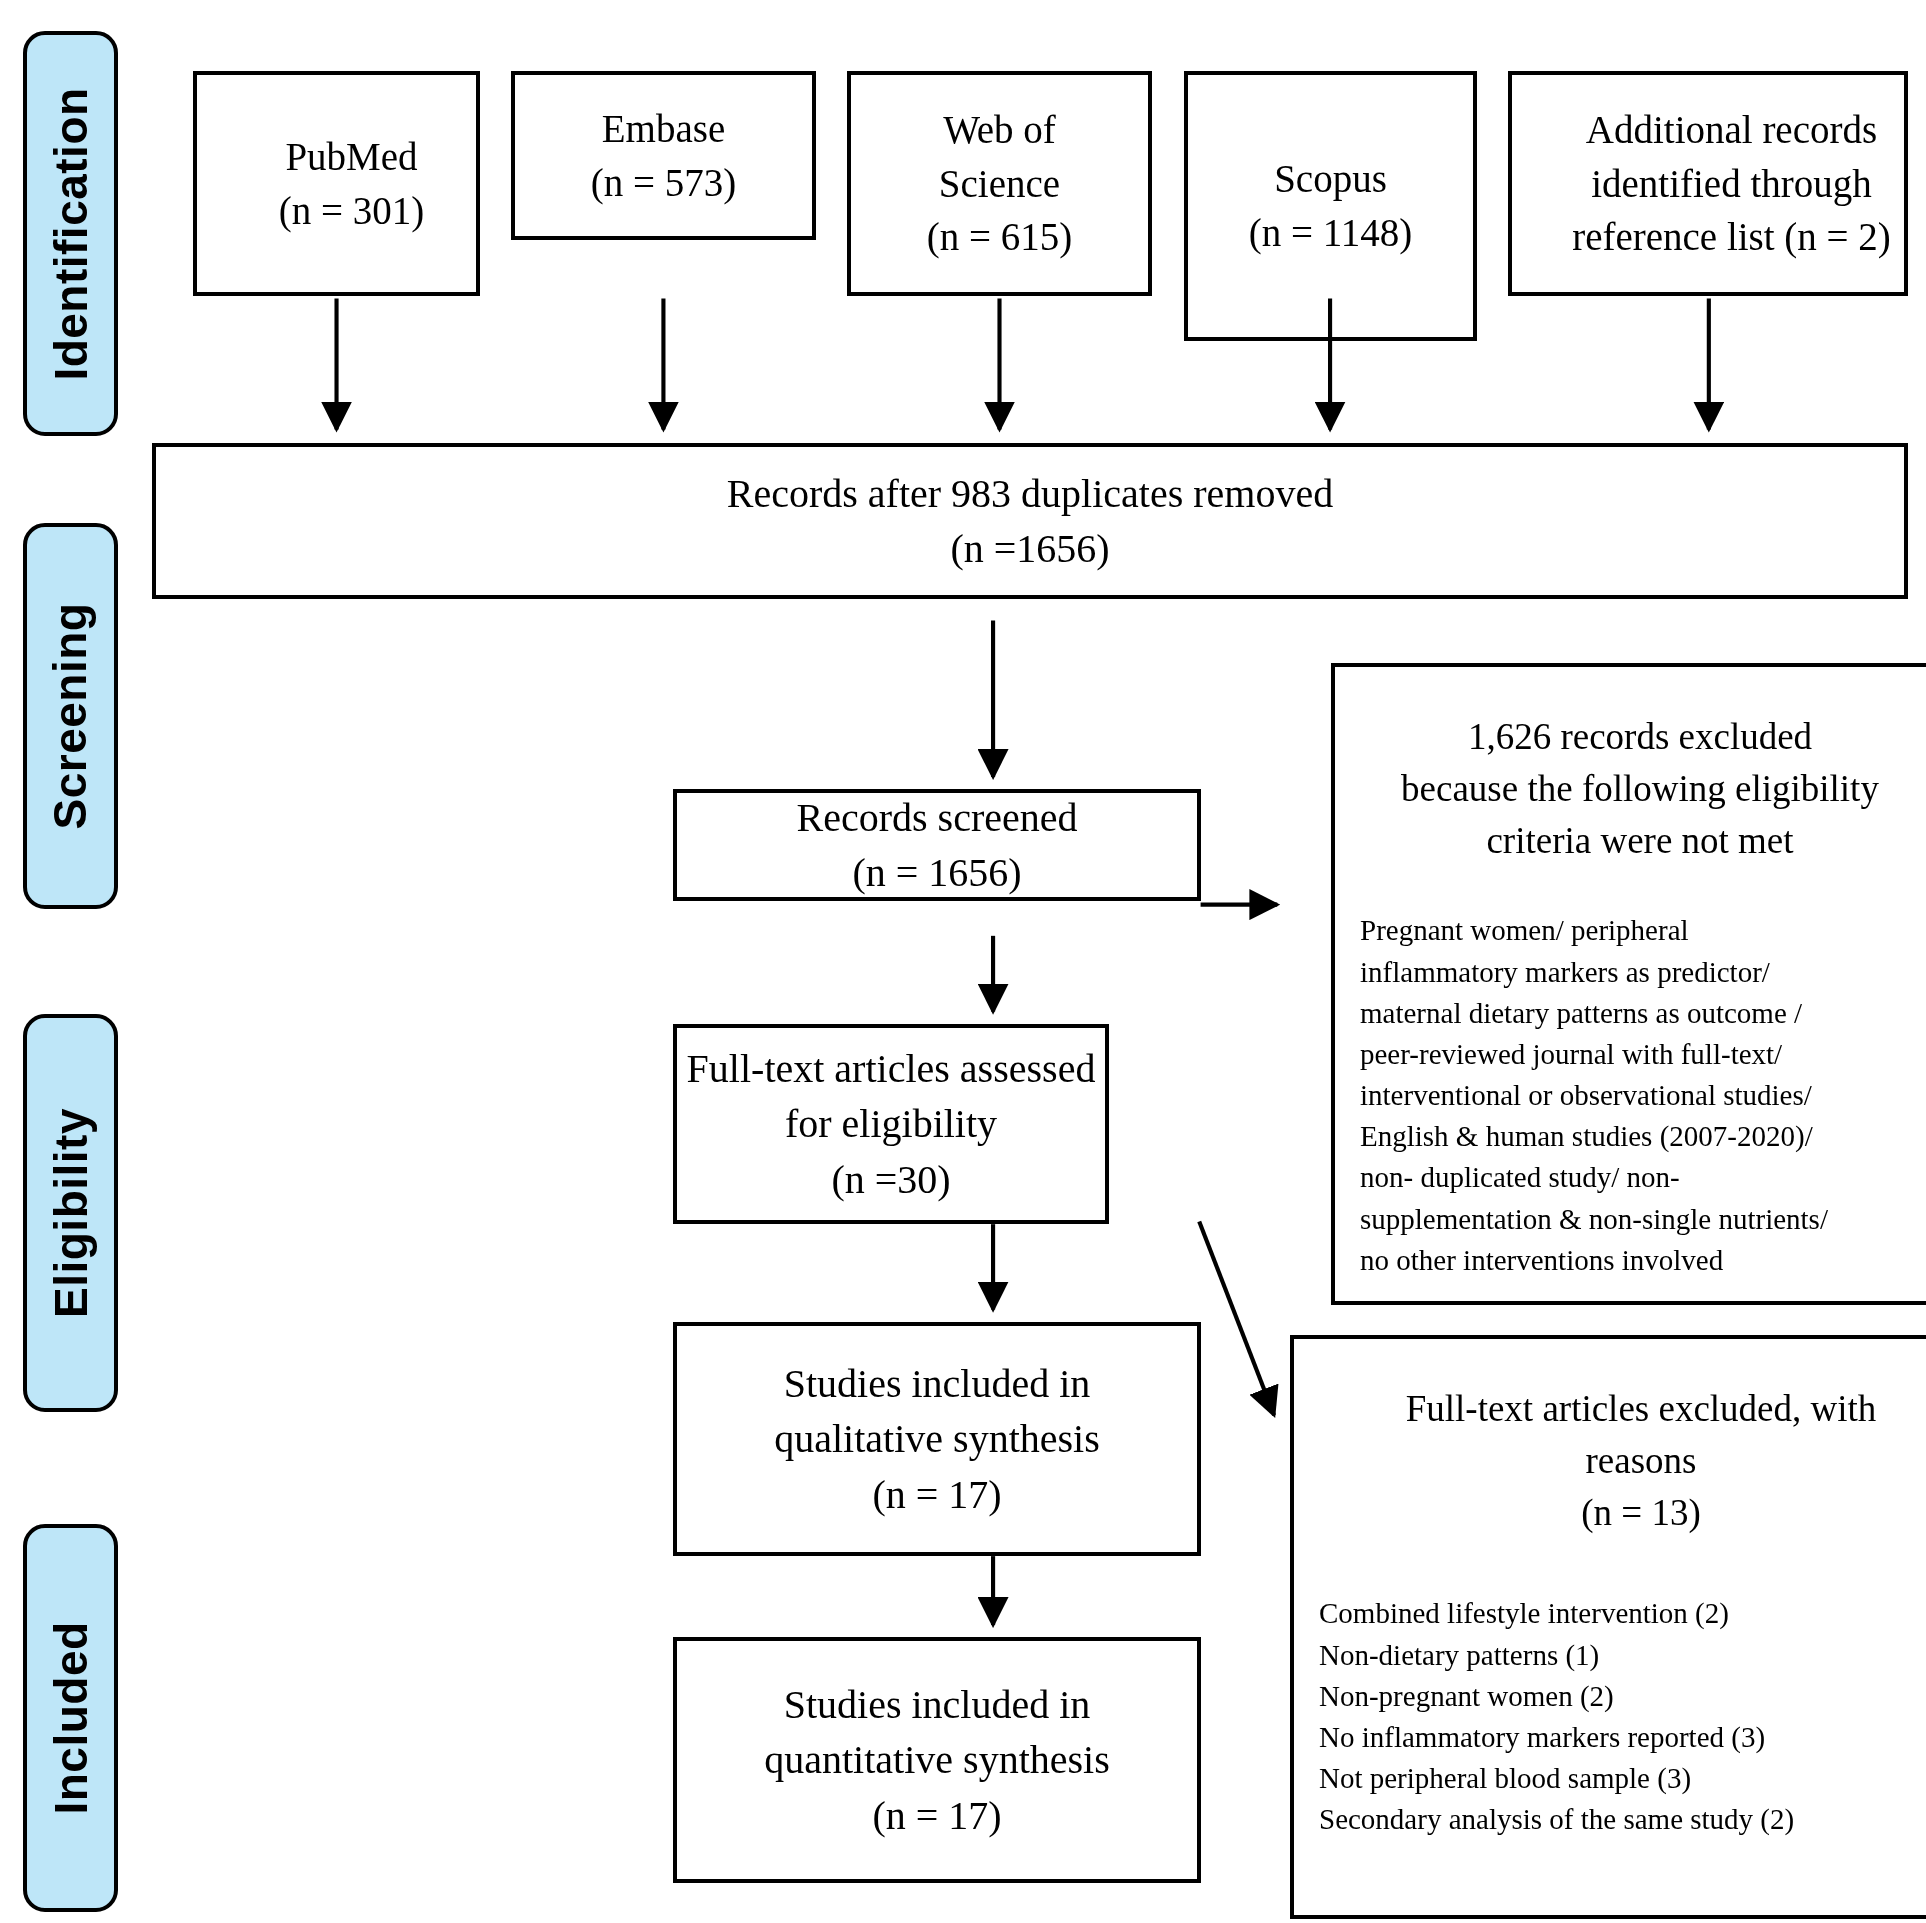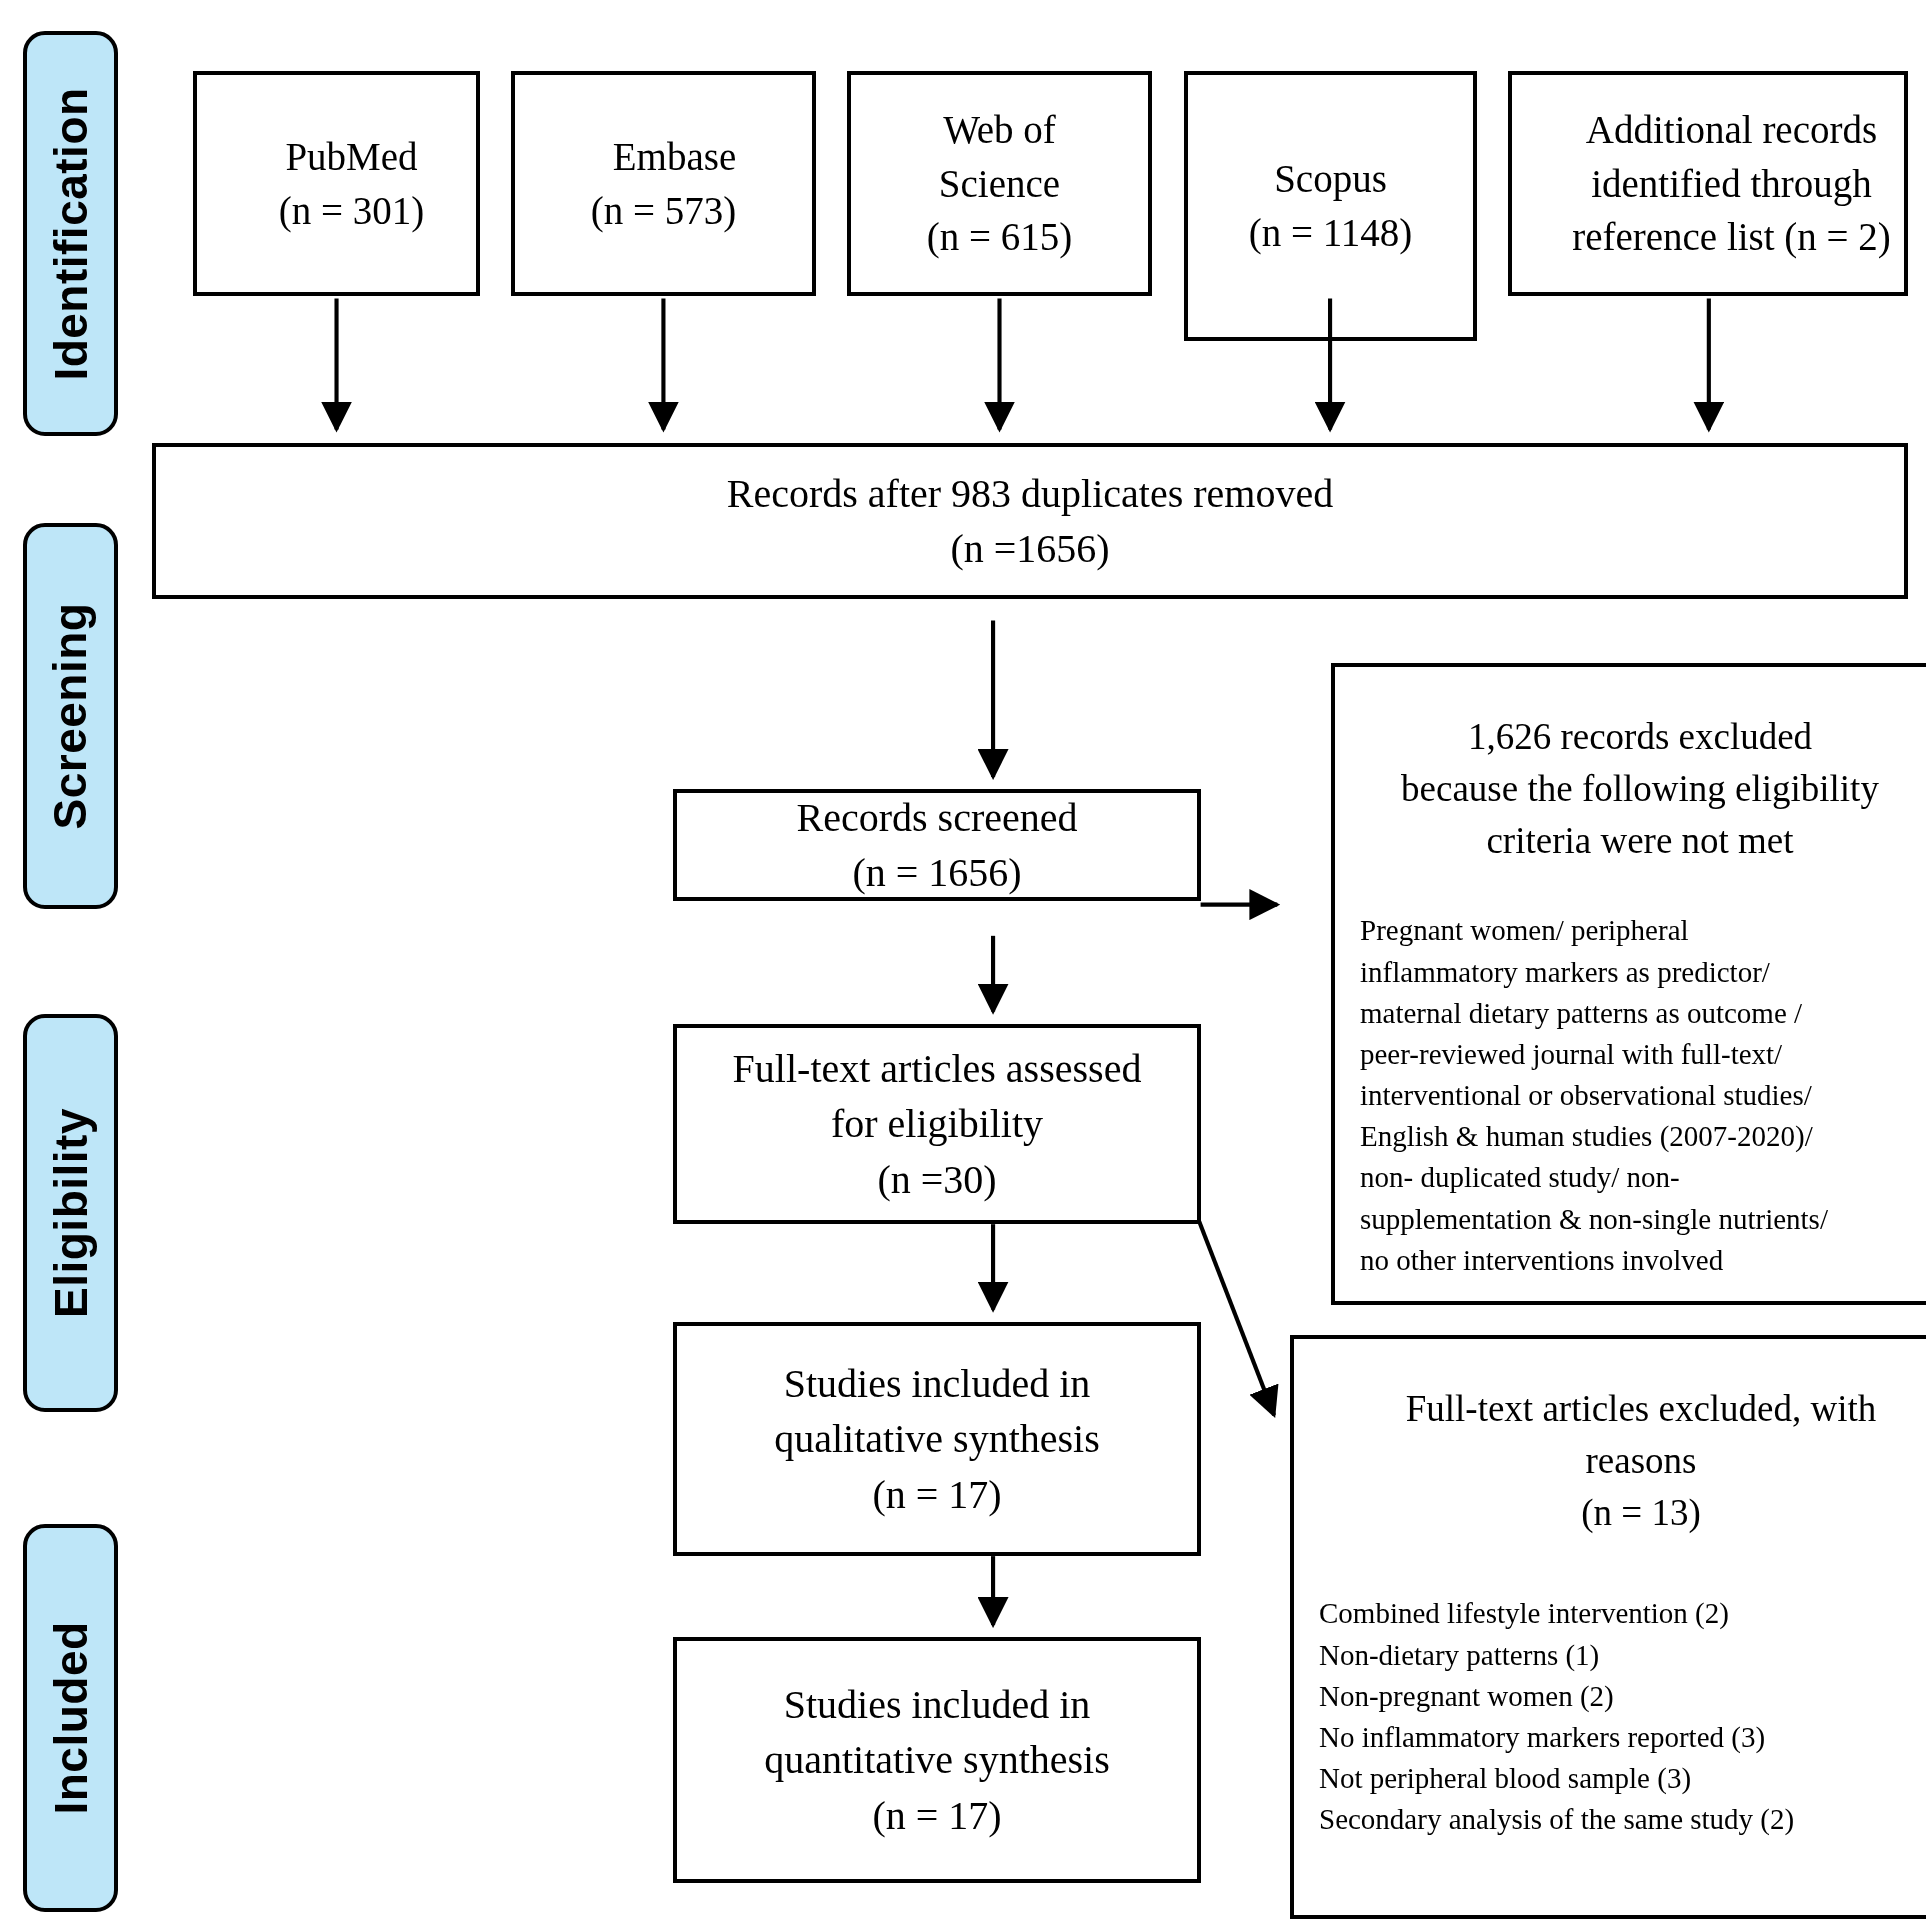--- a/index.html
+++ b/index.html
@@ -80,37 +80,37 @@
   </div>
   <div class="stage" style="top: 1014px; height: 398px; background: rgb(190, 230, 248);">
     <span>Eligibility</span>
   </div>
   <div class="stage" style="top: 1524px; height: 388px; background: rgb(190, 230, 248);">
     <span>Included</span>
   </div>
 
   <div class="box topbox" style="left:193px;top:71px;width:287px;height:225px;padding-left:30px;">PubMed
 (n = 301)</div>
-  <div class="box topbox" style="left:511px;top:71px;width:305px;height:225px;text-align:right;">Embase
+  <div class="box topbox" style="left:511px;top:71px;width:305px;height:169px;">Embase
 (n = 573)</div>
   <div class="box topbox" style="left:847px;top:71px;width:305px;height:225px;">Web of
 Science
 (n = 615)</div>
   <div class="box topbox" style="left:1184px;top:71px;width:293px;height:270px;">Scopus
 (n = 1148)</div>
   <div class="box topbox" style="left:1508px;top:71px;width:400px;height:225px;padding-left:47px;">Additional records
 identified through
 reference list (n = 2)</div>
 
   <div class="box" style="left:152px;top:443px;width:1756px;height:156px;">Records after 983 duplicates removed
 (n =1656)</div>
 
   <div class="box" style="left:673px;top:789px;width:528px;height:112px;">Records screened
 (n = 1656)</div>
-  <div class="box" style="left:673px;top:1024px;width:528px;height:200px;">Full-text articles assessed
+  <div class="box" style="left:673px;top:1024px;width:436px;height:200px;">Full-text articles assessed
 for eligibility
 (n =30)</div>
   <div class="box" style="left:673px;top:1322px;width:528px;height:234px;">Studies included in
 qualitative synthesis
 (n = 17)</div>
   <div class="box" style="left:673px;top:1637px;width:528px;height:246px;">Studies included in
 quantitative synthesis
 (n = 17)</div>
 
   <div class="exbox" id="ex1" style="left:1290px;top:663px;width:618px;height:642px;margin-left:41px;">

